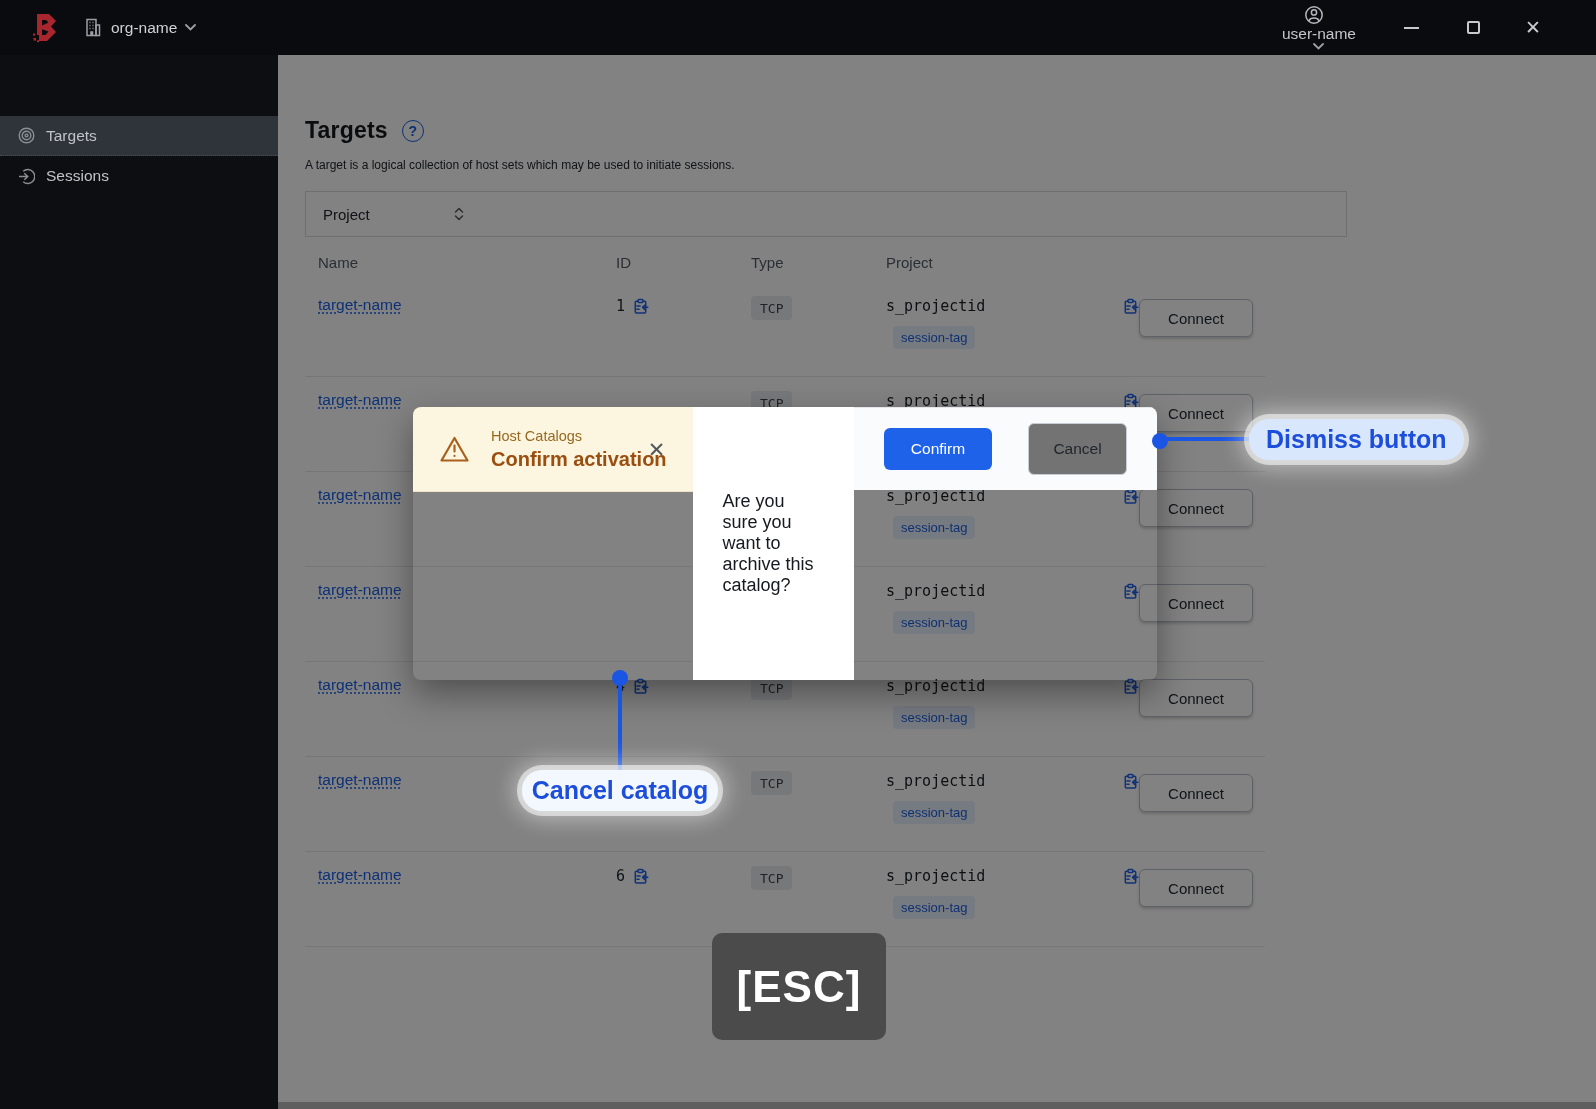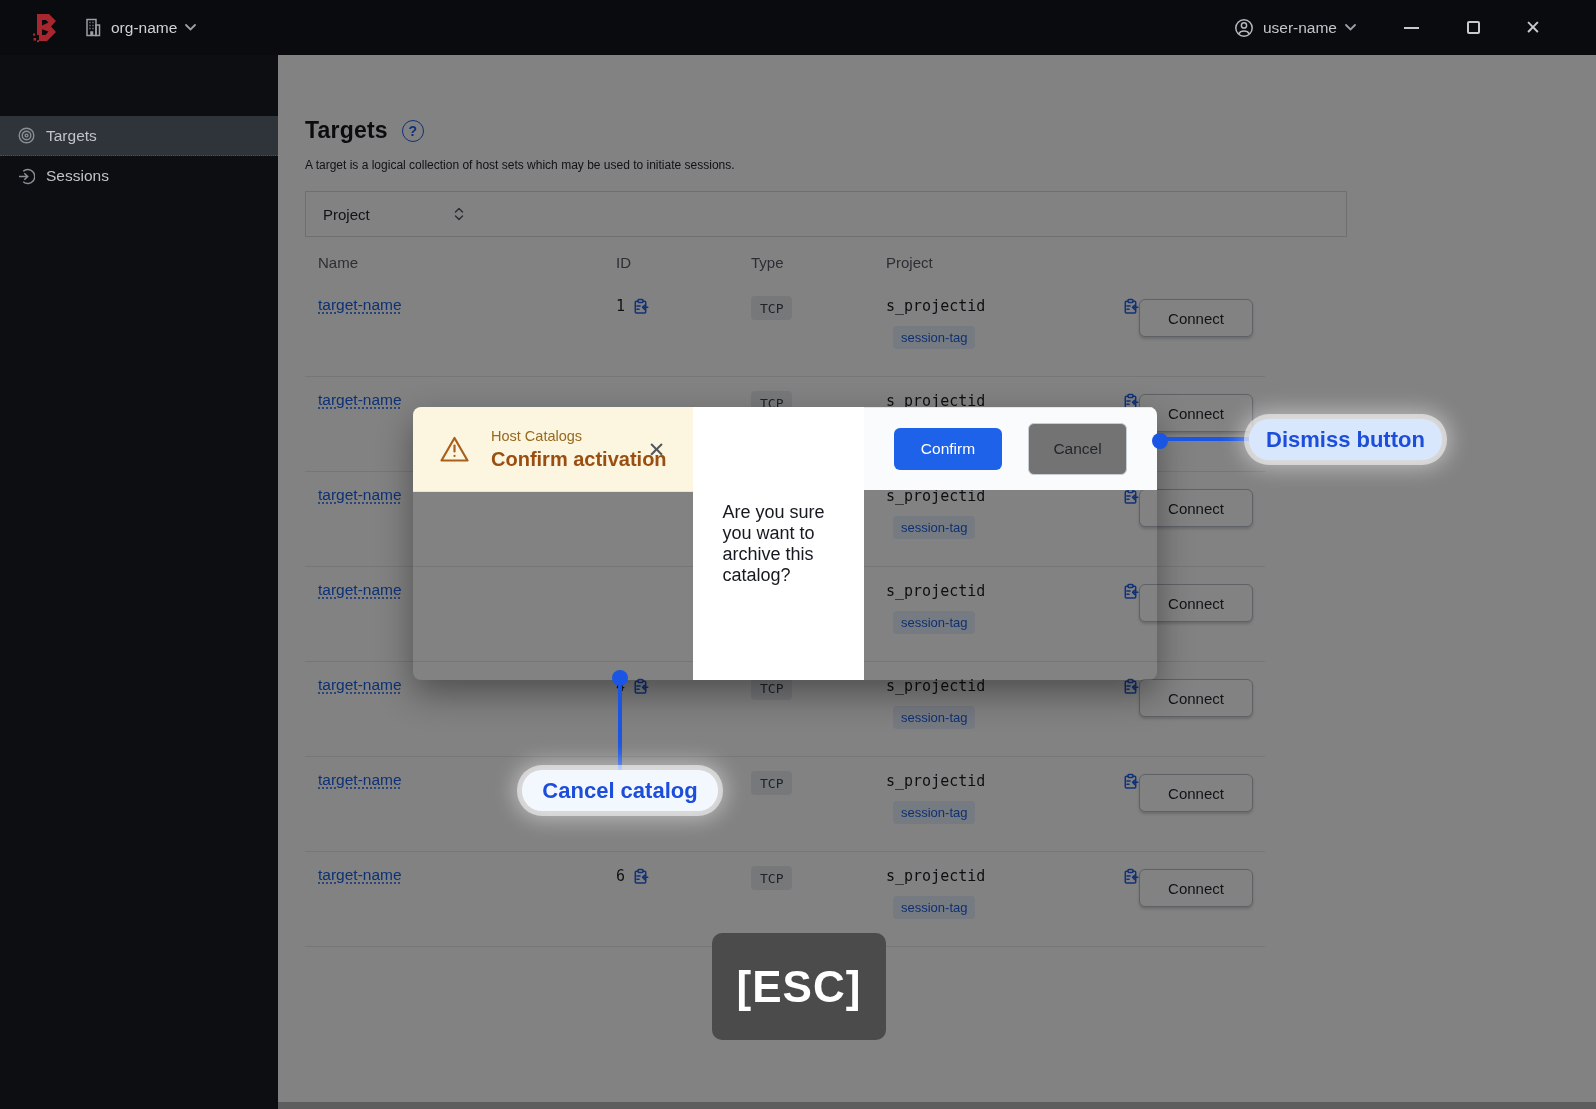--- a/index.html
+++ b/index.html
@@ -14,21 +14,21 @@
   
   .topbar {
     position:absolute; left:0; top:0; width:1596px; height:55px;
     background:#0A0B0E; display:flex; align-items:center; z-index:30;
   }
   .brand-logo { margin-left:32px; width:26px; height:30px; flex:0 0 auto; }
   .org-menu { display:flex; align-items:center; margin-left:26px; cursor:pointer; }
   .org-menu .label { margin-left:9px; font-size:15.5px; color:#CFD2D6; }
   .org-menu svg.chev { margin-left:8px; }
   .top-right { margin-left:auto; display:flex; align-items:center; }
-  .user-menu { display:flex; align-items:center; cursor:pointer; }
+  .user-menu { display:flex; align-items:center; cursor:pointer;flex-direction:column; }
   .user-menu .label { margin-left:9px; font-size:15.5px; color:#C2C5CB; }
   .user-menu svg.chev { margin-left:8px; }
   .win-btn { display:flex; align-items:center; justify-content:center; width:30px; height:30px; cursor:pointer; }
   .win-min { margin-left:40px; }
   .win-min i { display:block; width:15px; height:2px; background:#C6C9CE; }
   .win-max { margin-left:32px; }
   .win-max i { display:block; width:13px; height:13px; border:2px solid #C6C9CE; border-radius:2px; }
   .win-close { margin-left:30px; margin-right:48px; color:#C6C9CE; font-size:19px; line-height:1; }
 
   
@@ -112,36 +112,36 @@
   .mh-text { margin-left:21px; }
   .mh-eyebrow { font-size:14.5px; color:#97691F; }
   .mh-title { font-size:20px; font-weight:bold; color:#9A4E10; margin-top:4px; }
   .modal-close {
     position:absolute; right:24px; top:31px; width:24px; height:24px;
     color:#53575D; font-size:21px; line-height:24px; text-align:center; cursor:pointer;
   }
   .modal-body { flex:1; background:#FFFFFF; display:flex; align-items:center; padding:0 30px; font-size:18px; color:#16191F; }
   .modal-footer {
     height:83px; background:#FAFBFC; border-top:1px solid #E4E6EA;
-    display:flex; align-items:center; padding:0 30px; gap:26px; flex:0 0 auto;
+    display:flex; align-items:center; padding:0 30px; gap:36px; flex:0 0 auto;
   }
   .btn-confirm {
     width:108px; height:42px; background:#1F62EA; border:none; border-radius:6px;
     color:#FFFFFF; font-size:15.5px; font-family:"Liberation Sans", sans-serif; cursor:pointer;
   }
   .btn-cancel {
     width:99px; height:52px; background:#737373; border:1px solid #C8CDD4; border-radius:6px;
     color:#22262C; font-size:15.5px; font-family:"Liberation Sans", sans-serif; cursor:pointer;
   }
 
   
   .anno { position:absolute; z-index:80; }
   .anno-dot { width:16px; height:16px; border-radius:50%; background:#1B55E3; }
   .anno-label {
-    background:#D9E7FC; color:#1C4EDB; font-size:22px; font-weight:bold;
+    background:#D9E7FC; color:#1C4EDB; font-size:25px; font-weight:bold;
     height:41px; line-height:41px; padding:0 17px; border-radius:20px; white-space:nowrap;
     box-shadow:0 0 0 5px rgba(255,255,255,.55), 0 0 22px 8px rgba(255,255,255,.45);
   }
   .anno-label.light { background:#F3F8FE; }
   .dismiss-dot  { left:1152px; top:433px; }
   .dismiss-line { left:1160px; top:437px; width:89px; height:4px; background:#1B55E3; }
   .dismiss-label{ left:1249px; top:419px; }
   .cancel-dot   { left:612px; top:670px; }
   .cancel-line  { left:618px; top:686px; width:4px; height:86px; background:#1B55E3; }
   .cancel-label { left:522px; top:770px; width:196px; text-align:center; padding:0; }

